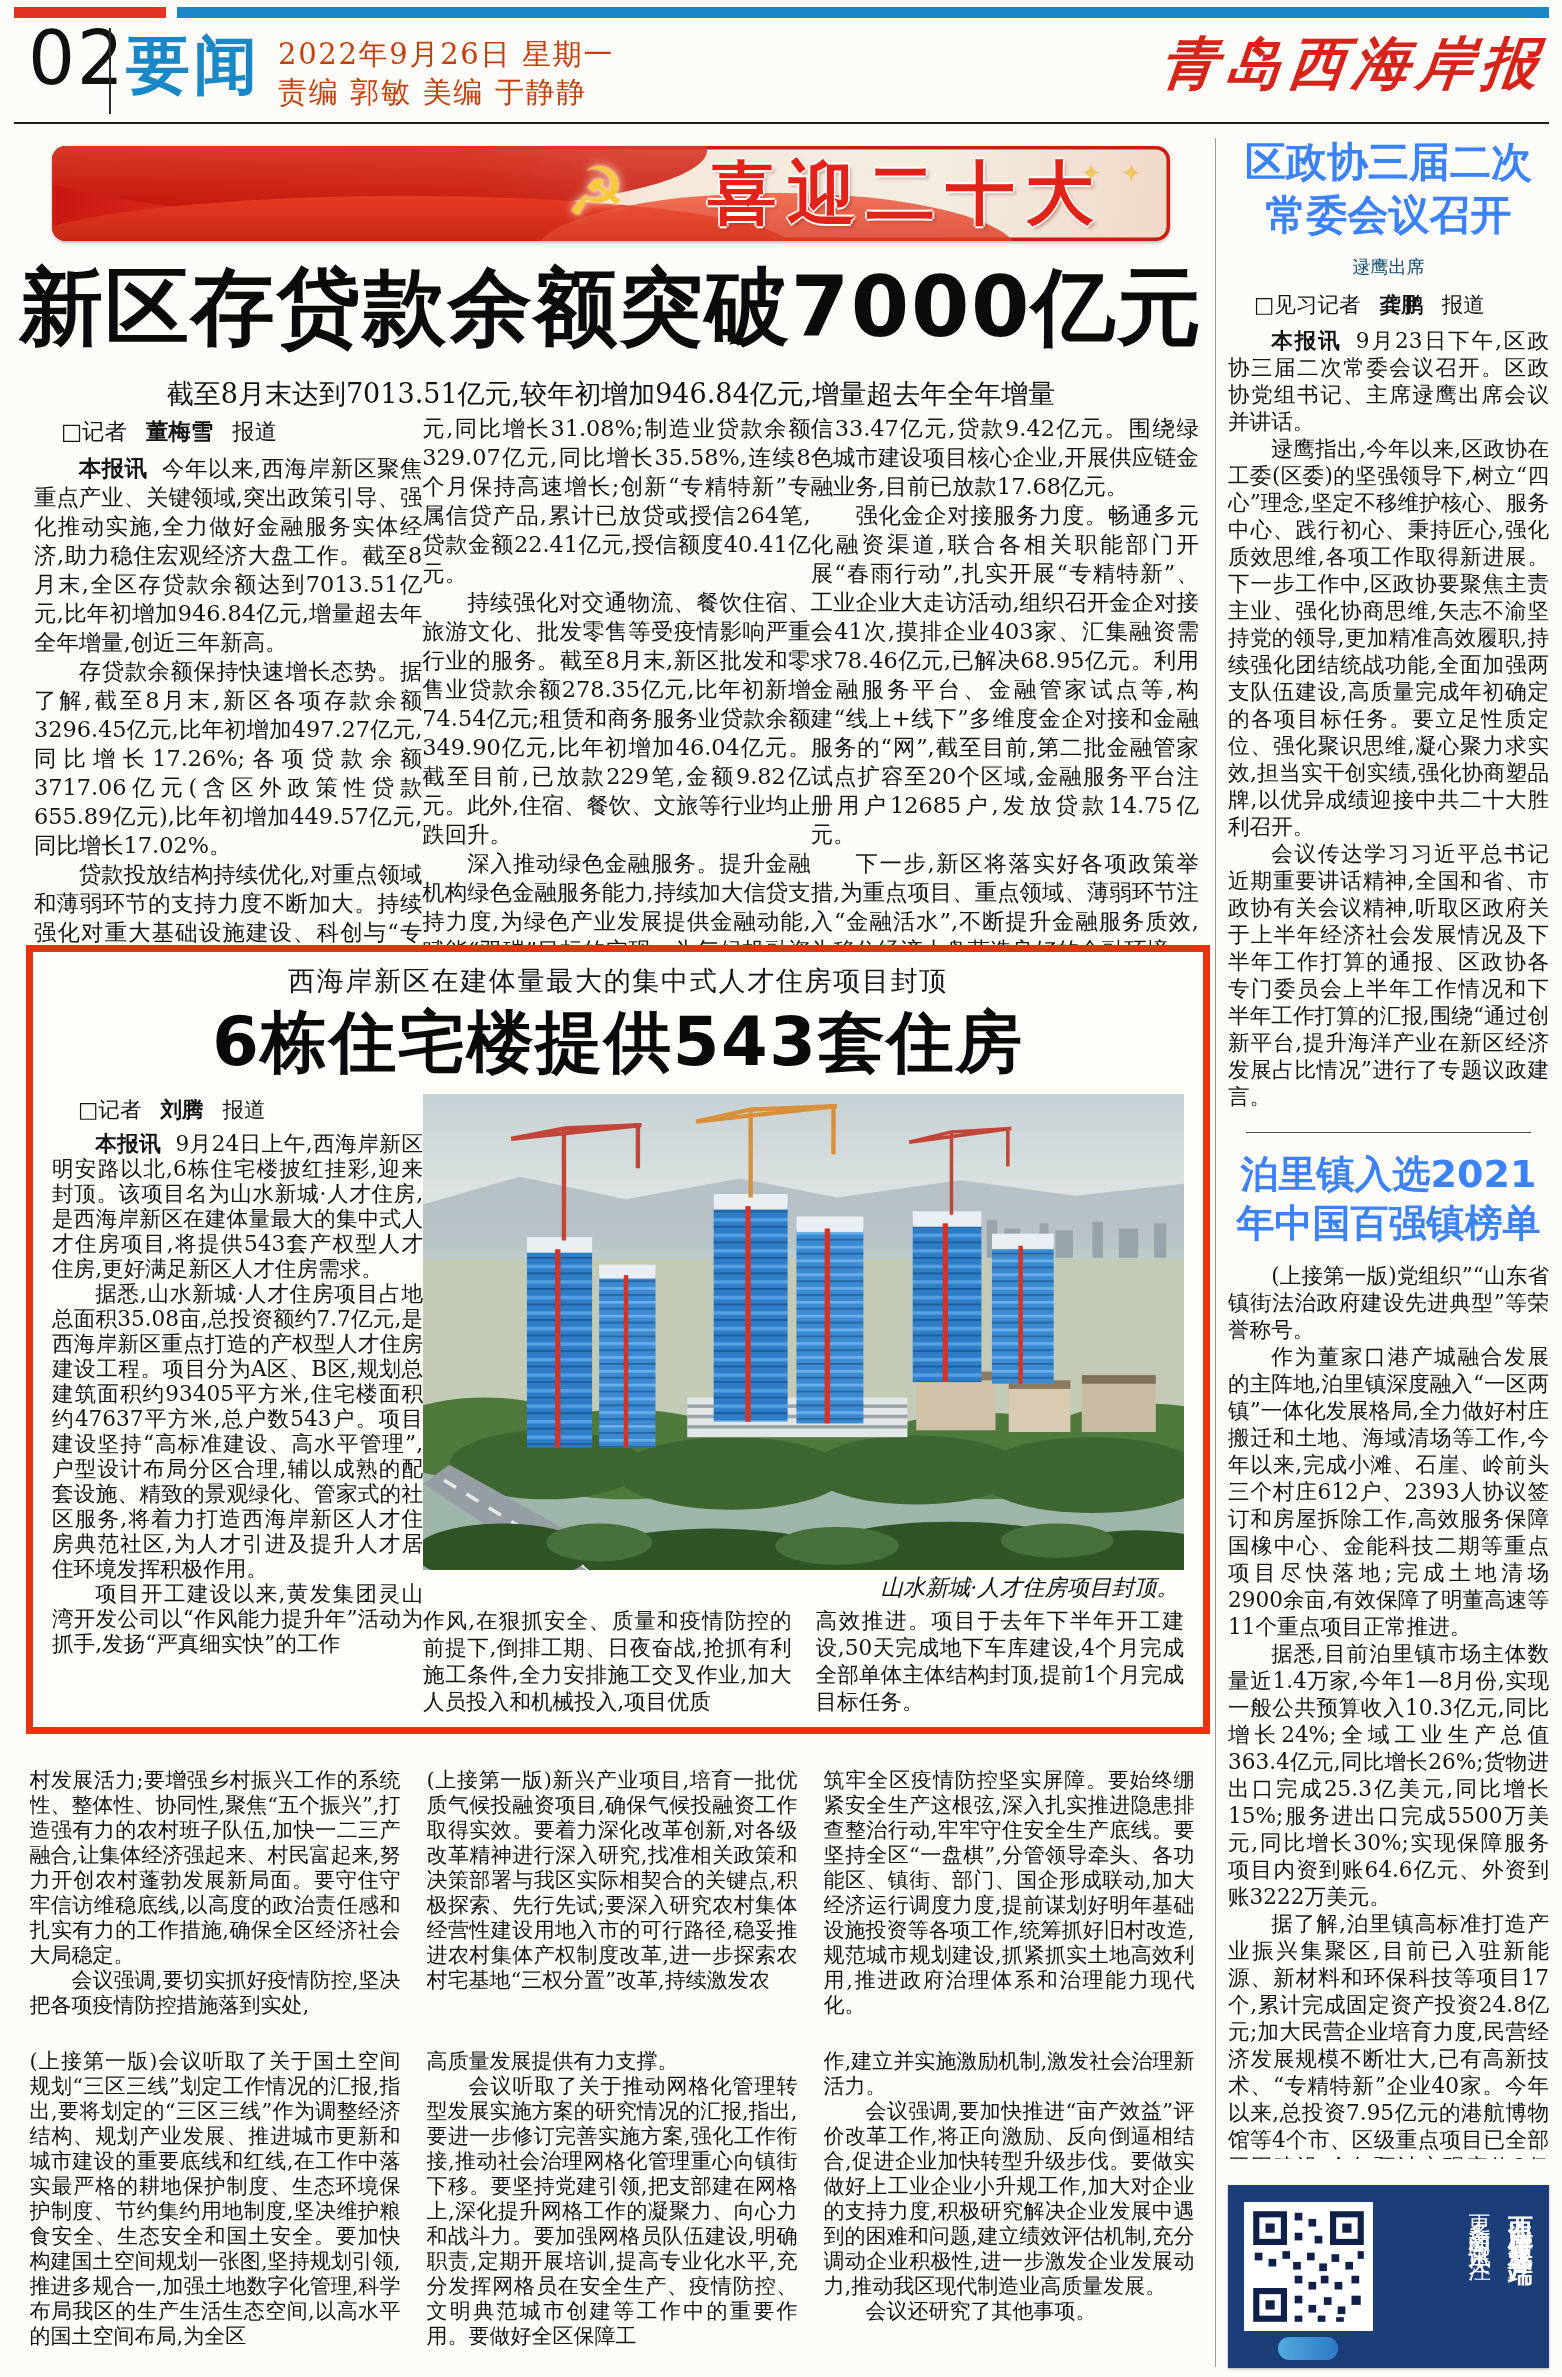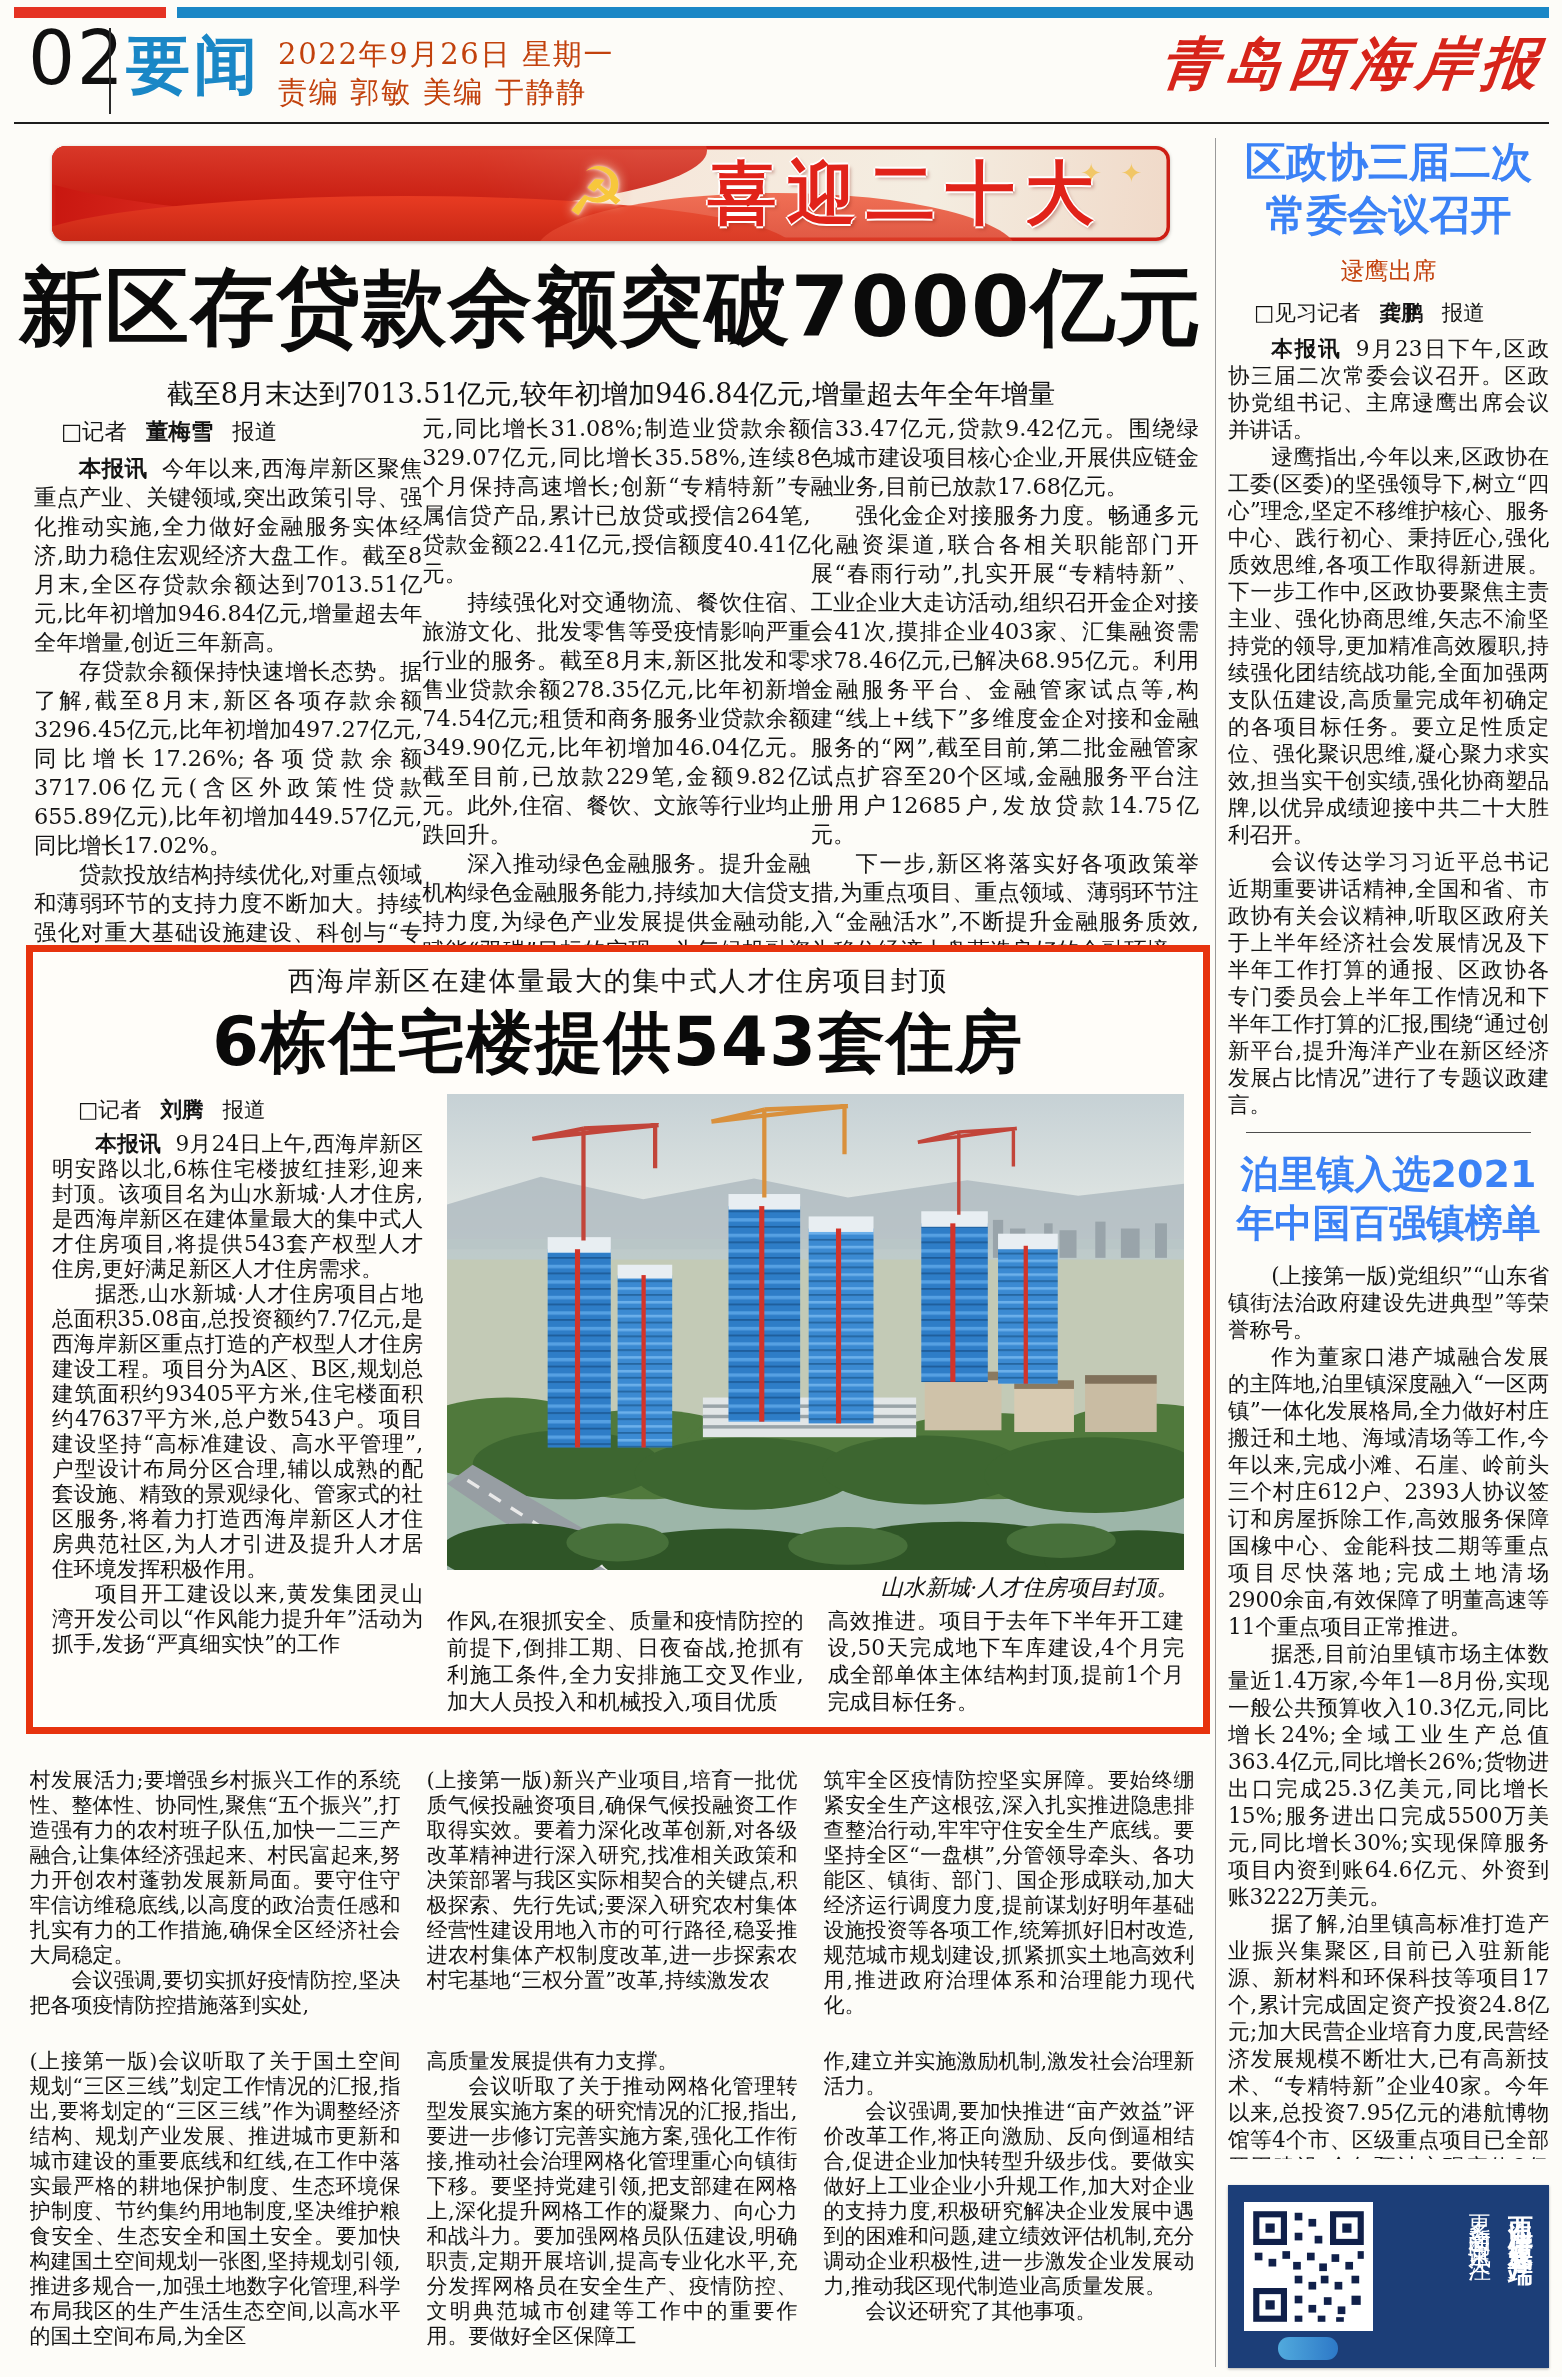--- a/index.html
+++ b/index.html
@@ -50,41 +50,41 @@
   .byline .name{font-weight:bold;margin:0 12px;}
   .lede{font-family:"DejaVu Sans","Liberation Sans",sans-serif;font-weight:bold;margin-right:14px;}
   
   .feature{position:absolute;left:12px;top:809px;width:1170px;height:775px;background:#fffdf9;
            border:7px solid #e7330e;box-shadow:0 0 0 0.9px #fff inset;}
   .feature-inner{position:relative;width:100%;height:100%;padding:10.4px 19px;box-sizing:border-box;}
   .kicker{text-align:center;font-family:Liberation Sans, sans-serif;font-size:27px;
           line-height:38px;color:#161616;letter-spacing:1.7px;}
   .f-title{text-align:center;font-family:"DejaVu Sans","Liberation Sans",sans-serif;font-weight:bold;
           font-size:67px;line-height:1.2;color:#0a0a0a;letter-spacing:1.7px;margin-top:1.7px;}
-  .f-body{display:flex;gap:24px;margin-top:12px;}
+  .f-body{display:flex;margin-top:12px;}
   .f-left{width:371px;flex:none;overflow:hidden;height:618px;}
   .f-left .p{font-size:21.6px;line-height:25px;}
   .f-left .byline{font-size:21.6px;line-height:31px;}
   .f-right{flex:1;}
   .photo{position:relative;width:100%;height:476px;background:#9db6a9;overflow:hidden;}
   .photo svg{display:block;width:100%;height:100%;}
   .caption{text-align:right;font-size:22.4px;line-height:35px;font-style:italic;color:#111;padding-right:5.2px;}
   .f-below{display:flex;gap:24px;margin-top:1.7px;}
   .f-below .col .p{font-size:21.6px;line-height:27px;}
   
   .bottom{position:absolute;left:15.5px;top:1632px;width:1165px;}
   .b-block{display:flex;gap:26px;overflow:hidden;}
   .b-block .p{font-size:21px;line-height:25px;}
   .blockA{height:250px;}
   .blockB{height:333px;margin-top:31px;}
   
   .rail{position:absolute;left:1228px;top:136px;width:321px;height:2241px;}
   .r-title{font-family:"DejaVu Sans","Liberation Sans",sans-serif;font-weight:bold;font-size:41px;
            line-height:1.3;text-align:center;color:#3b82f6;}
-  .r-sub{text-align:center;font-size:24px;margin-top:12px;color:#c2410c;}
+  .r-sub{text-align:center;font-size:18px;margin-top:12px;color:#0c4a6e;}
   .rail .p{font-size:21.6px;line-height:27px;}
   .rail .byline{font-size:21.6px;line-height:35px;margin-top:8.6px;}
   .art1{height:980px;overflow:hidden;}
   .r-divider{width:285px;margin:15.5px auto 17px auto;border-top:1.7px solid #4c4c4c;}
   .art2{height:1009px;overflow:hidden;margin-top:3.5px;}
   .art2 .r-title{font-size:38px;}
   
   .qrbox{position:absolute;left:0;bottom:8.6px;width:321px;height:183px;background:#1c3e78;
          box-shadow:0 0.9px 2.6px rgba(0,0,0,.3);}
   .qrbox svg.qr{position:absolute;left:15.5px;top:17px;width:129px;height:129px;background:#fff;}

